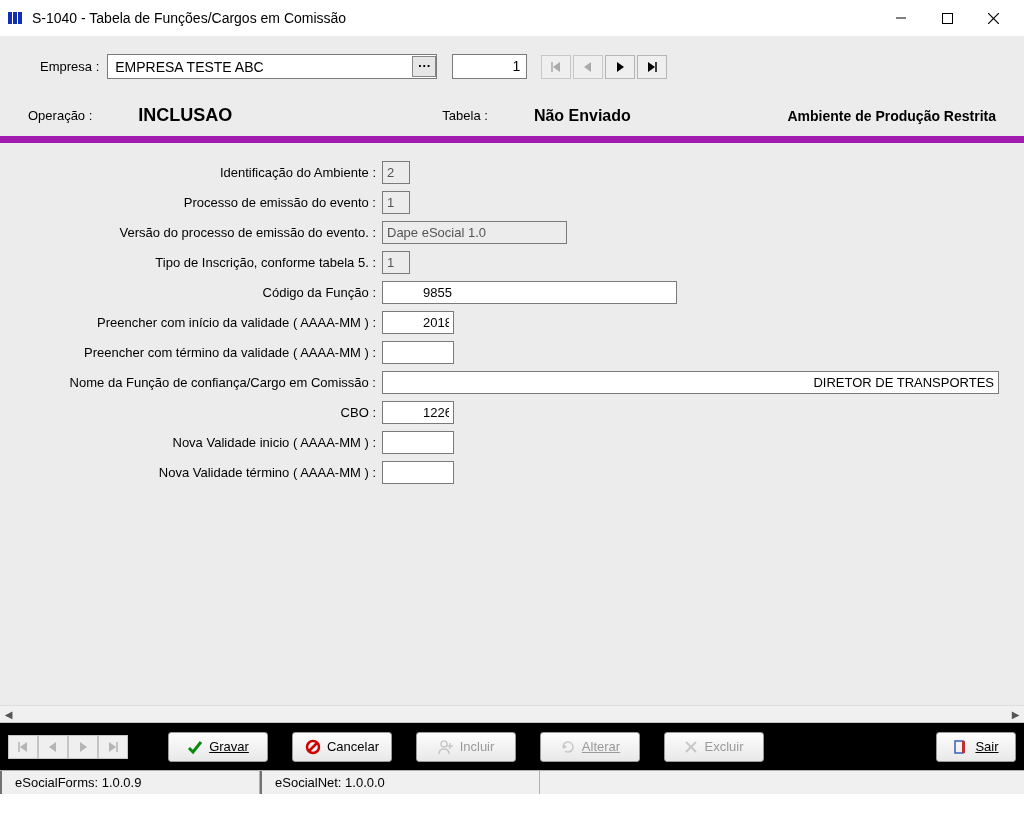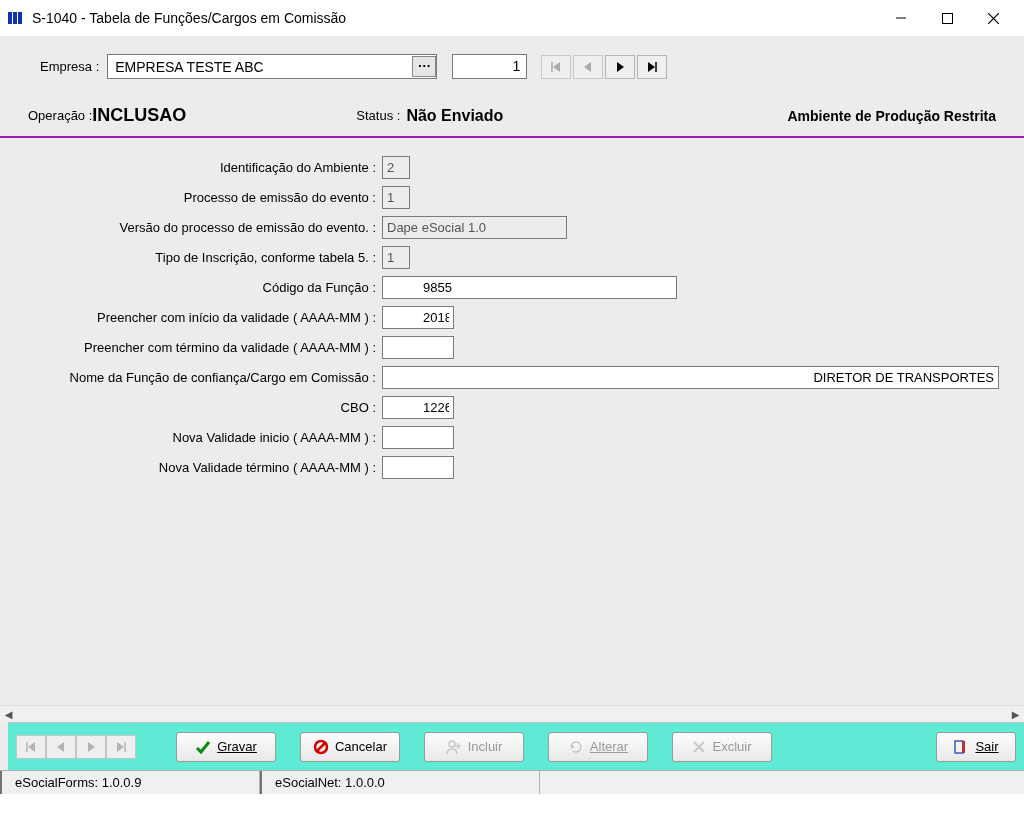--- a/index.html
+++ b/index.html
@@ -76,24 +76,25 @@
     border: 1px solid #b5b5b5;
     background: #efefef;
     display:flex;align-items:center;justify-content:center;
     font-size: 11px;
     color: #000;
   }
   .navbtn.disabled { color: #aaa; border-color: #c8c8c8;}
   .statusline {
     display:flex; align-items:center;
     padding: 14px 0 10px 0;
-    border-bottom: 2px solid #a21caf;
+    border-bottom: 7px solid #a21caf;
+    gap: 40px;
   }
   .statusline .op-lbl { margin-left: 28px; font-size:13px;}
-  .statusline .op-val { font-size: 18px; font-weight: bold; }
+  .statusline .op-val { font-size: 18px; font-weight: bold; margin-left: 6px; }
   .statusline .status-lbl { margin-left: 170px; font-size:13px;}
   .statusline .status-val { font-size: 16px; font-weight: bold; margin-left: 6px;}
   .statusline .env { margin-left: auto; margin-right: 28px; font-size: 14px; font-weight: bold;}
   .form-area {
     padding-top: 14px;
   }
   .frow {
     display: flex; align-items: center;
     height: 30px;
   }
@@ -127,23 +128,23 @@
     background: #f0f0f0;
     border-top: 1px solid #ddd;
     display:flex; justify-content: space-between;
   }
   .sb-arrow {
     width: 17px; height:17px;
     display:flex;align-items:center;justify-content:center;
     font-size: 10px; color:#555;
   }
   .button-bar {
-    position:absolute; left:8px; right:0; bottom:0;
+    position:absolute; left:0; right:0; bottom:0;
     height: 48px;
-    background: #5eead4;
+    background: #000000;
     border-top: 1px solid #c5c5c5;
     display:flex; align-items:center;
     padding: 0 8px;
   }
   .button-bar .navbtns2 {
     display:flex; gap:0; margin-right: 40px;
   }
   .nav2 {
     width: 30px; height:24px;
     border:1px solid #c5c5c5; background:#efefef;
@@ -244,21 +245,21 @@
             <polygon points="1,0 1,10 8,5" fill="#000"></polygon>
             <line x1="9" y1="0" x2="9" y2="10" stroke="#000" stroke-width="1.5"></line>
           </svg>
       </div>
     </div>
   </div>
 
   <div class="statusline">
     <div class="op-lbl">Operação :</div>
     <div class="op-val">INCLUSAO</div>
-    <div class="status-lbl">Status :</div>
+    <div class="status-lbl">Tabela :</div>
     <div class="status-val">Não Enviado</div>
     <div class="env">Ambiente de Produção Restrita</div>
   </div>
 
   <div class="form-area">
 
     <div class="frow">
       <div class="flbl">Identificação do Ambiente :</div>
       <div class="fval">
           <input class="inp readonly w30" readonly="" value="2" style="">

